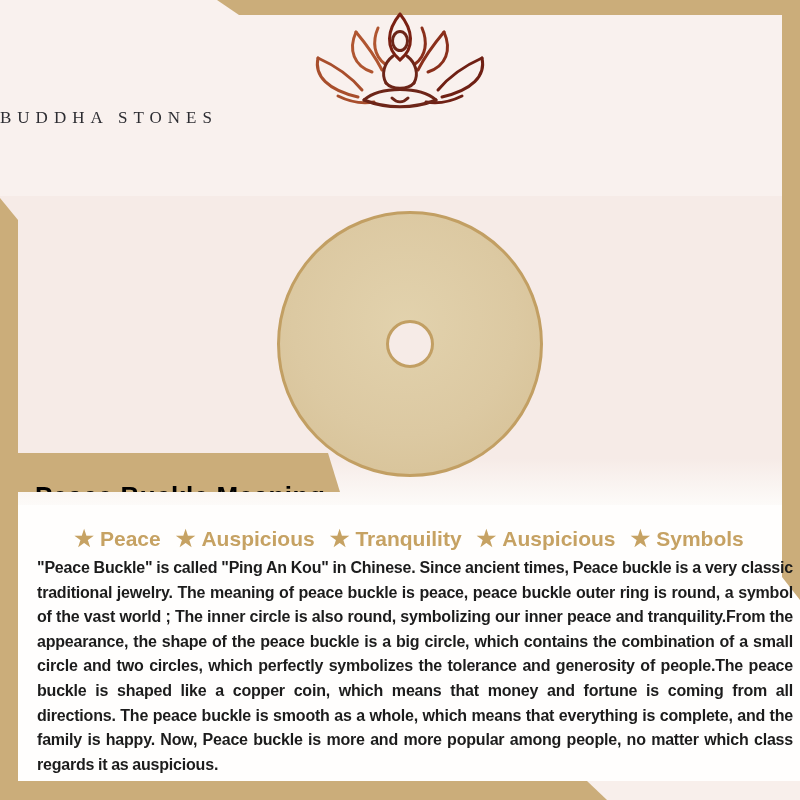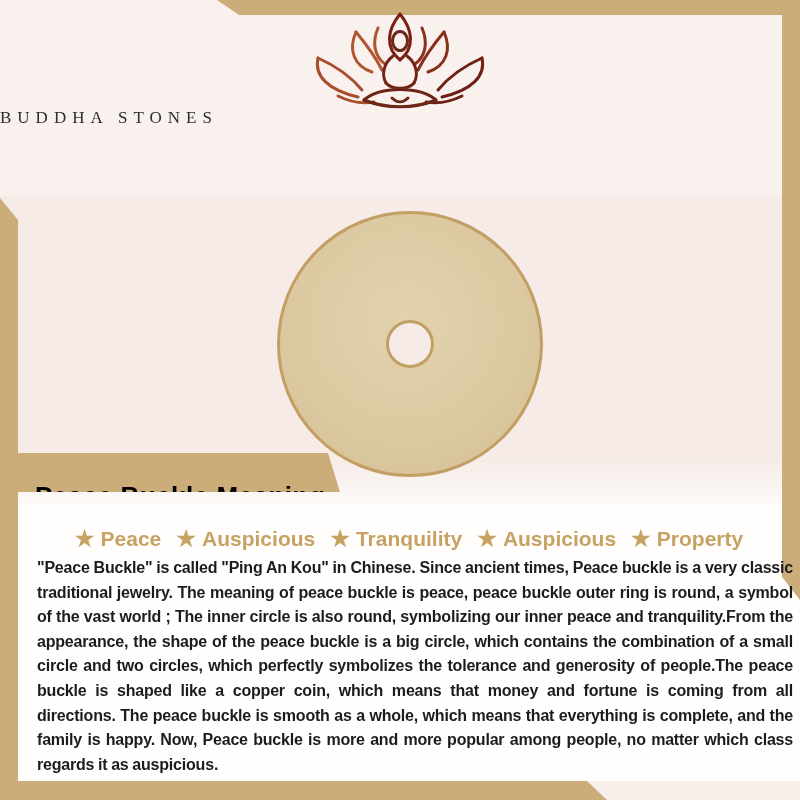--- a/index.html
+++ b/index.html
@@ -137,19 +137,19 @@
     <span class="keyword-item">
       <span class="star-icon">★</span>
       <span>Tranquility</span>
     </span>
     <span class="keyword-item">
       <span class="star-icon">★</span>
       <span>Auspicious</span>
     </span>
     <span class="keyword-item">
       <span class="star-icon">★</span>
-      <span>Property</span>
+      <span>Symbols</span>
     </span>
   </div>
 
   <p class="meaning-text">"Peace Buckle" is called "Ping An Kou" in Chinese. Since ancient times, Peace buckle is a very classic traditional jewelry. The meaning of peace buckle is peace, peace buckle outer ring is round, a symbol of the vast world ; The inner circle is also round, symbolizing our inner peace and tranquility.From the appearance, the shape of the peace buckle is a big circle, which contains the combination of a small circle and two circles, which perfectly symbolizes the tolerance and generosity of people.The peace buckle is shaped like a copper coin, which means that money and fortune is coming from all directions. The peace buckle is smooth as a whole, which means that everything is complete, and the family is happy. Now, Peace buckle is more and more popular among people, no matter which class regards it as auspicious.</p>
 
 </div>
 
 </body></html>

